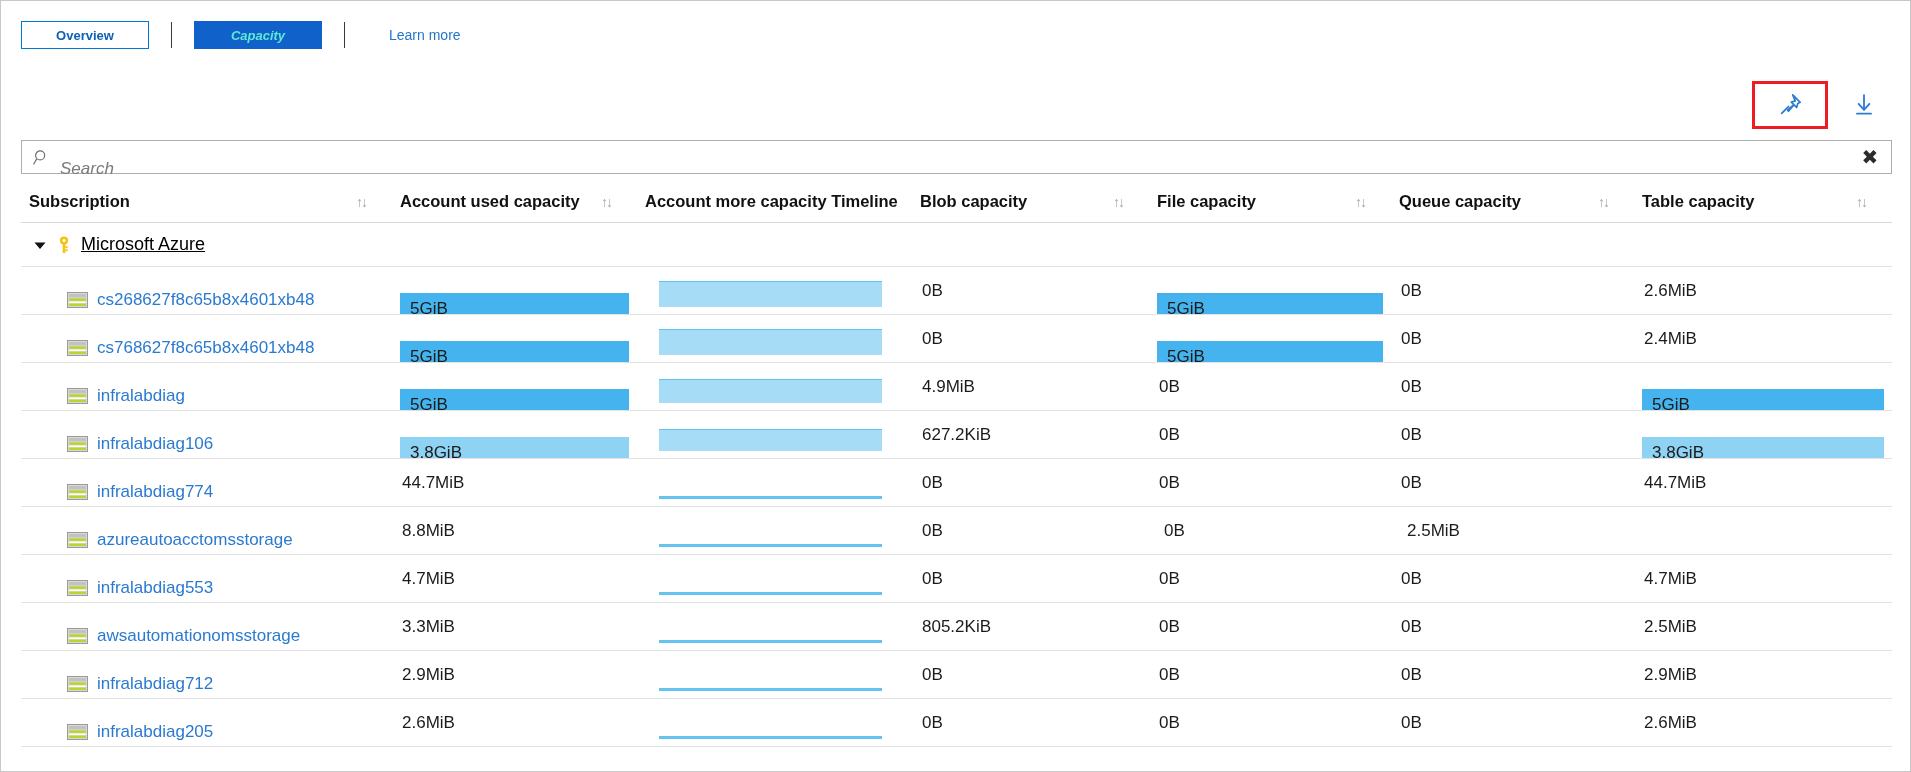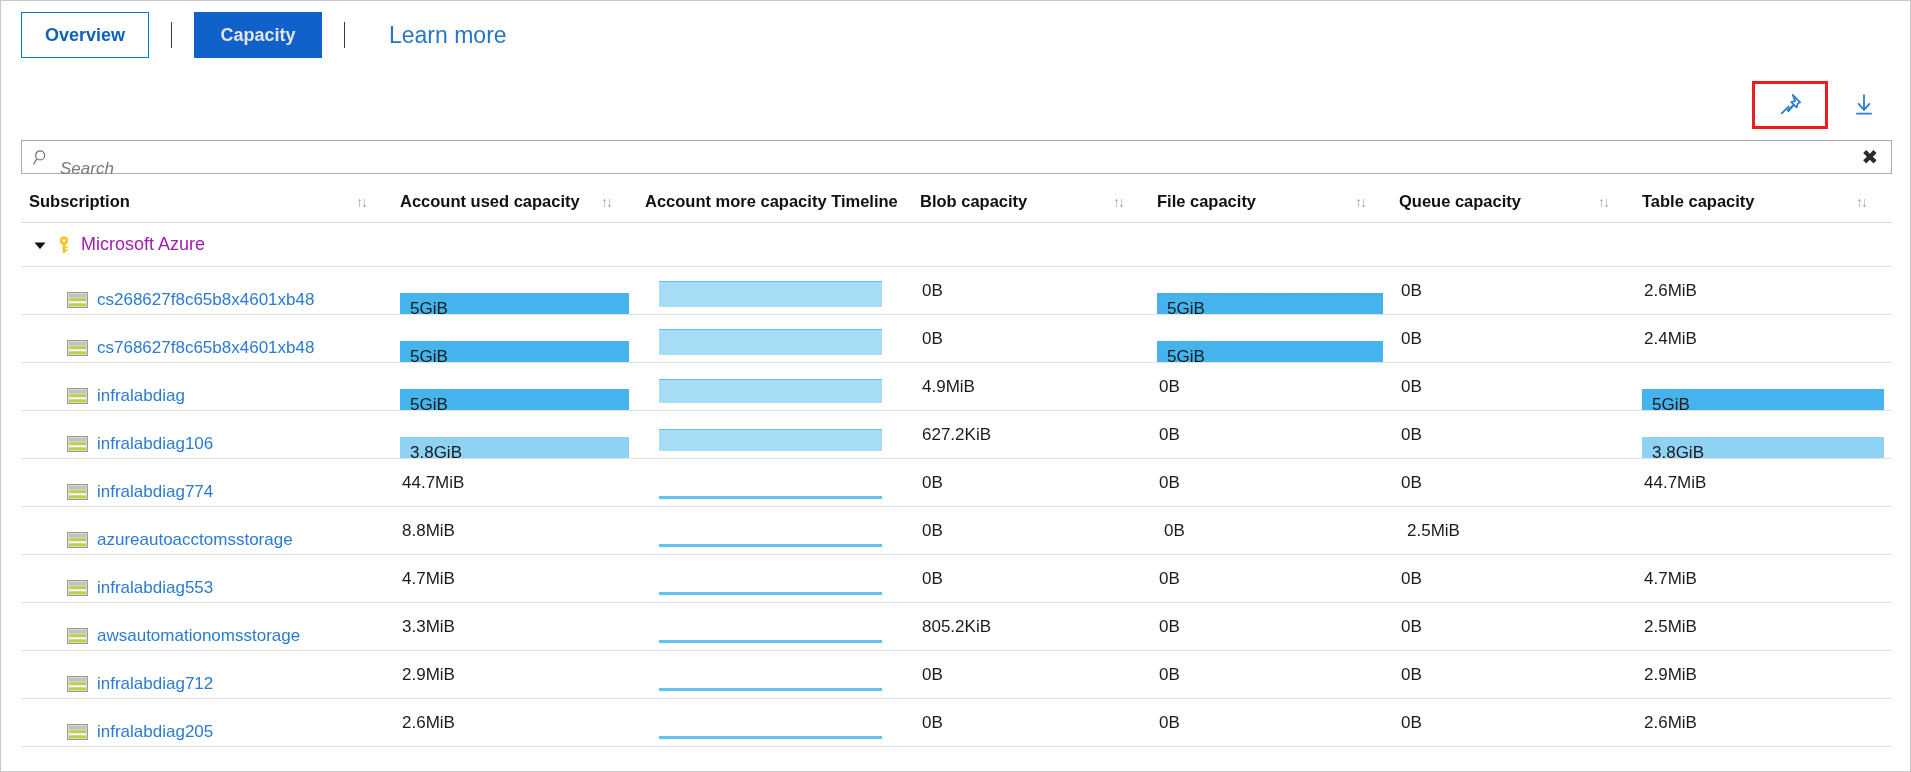--- a/index.html
+++ b/index.html
@@ -19,49 +19,50 @@
 
   
   .tabstrip {
     position: absolute;
     left: 20px; top: 16px;
     display: flex;
     align-items: center;
     height: 36px;
   }
   .tab-btn {
-    height: 46px;
+    height: 28px;
     min-width: 128px;
     padding: 0 18px;
     display: flex;
     align-items: center;
     justify-content: center;
-    font-size: 18px;
+    font-size: 13px;
     font-weight: bold;
     cursor: pointer;
     user-select: none;
   }
   .tab-btn.outline {
     border: 1px solid #0078d4;
     color: #0b62b6;
     background: #ffffff;
   }
   .tab-btn.filled {
     background: #1061c9;
-    color: #e5e5e5;
+    color: #5eead4;
     border: 1px solid #1061c9;
+    font-style: italic;
   }
   .tab-sep {
     width: 1px;
     height: 26px;
     background: #3a3a3a;
     margin: 0 22px;
   }
   .learn-link {
-    font-size: 23px;
+    font-size: 14px;
     color: #2676c8;
     cursor: pointer;
     margin-left: 22px;
     white-space: nowrap;
   }
 
   
   .cmdbar {
     position: absolute;
     right: 24px; top: 80px;
@@ -185,23 +186,24 @@
 
   
   .chev {
     width: 22px; margin-left: 8px;
     display: flex; align-items: center; justify-content: center;
     cursor: pointer;
   }
   .key-ico { width: 26px; display:flex; align-items:center; justify-content:center; flex:none;}
   .grouplabel {
     font-size: 18px;
-    color: #a21caf;
+    color: #000000;
     cursor: pointer;
     margin-left: 4px;
+    text-decoration: underline;
   }
 
   
   .acct {
     display: flex;
     align-items: center;
     padding-left: 46px;
     margin-top: 19px;
   }
   .stor-ico {

